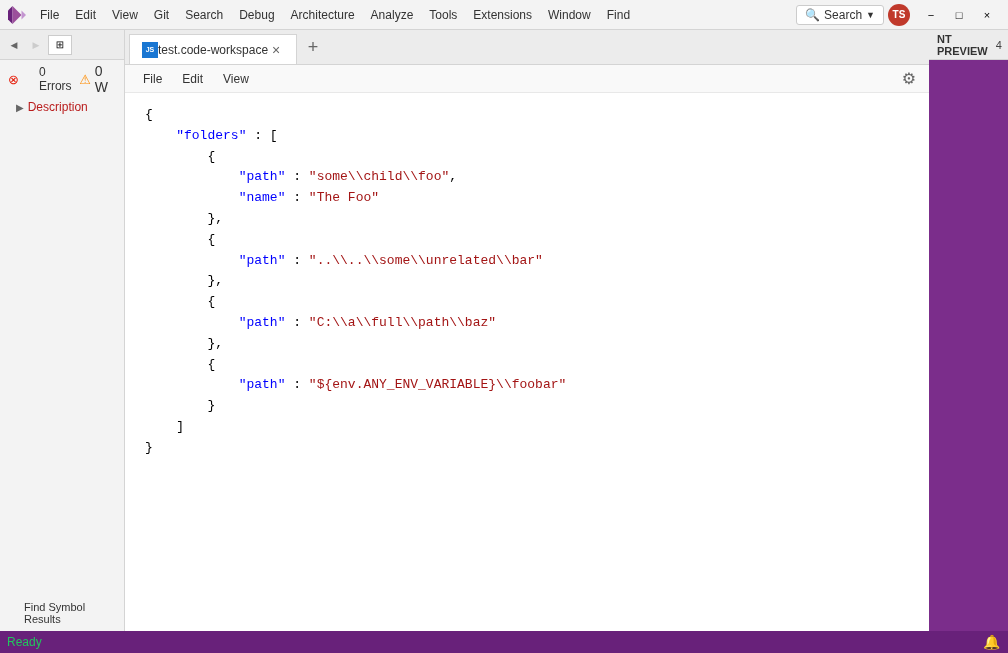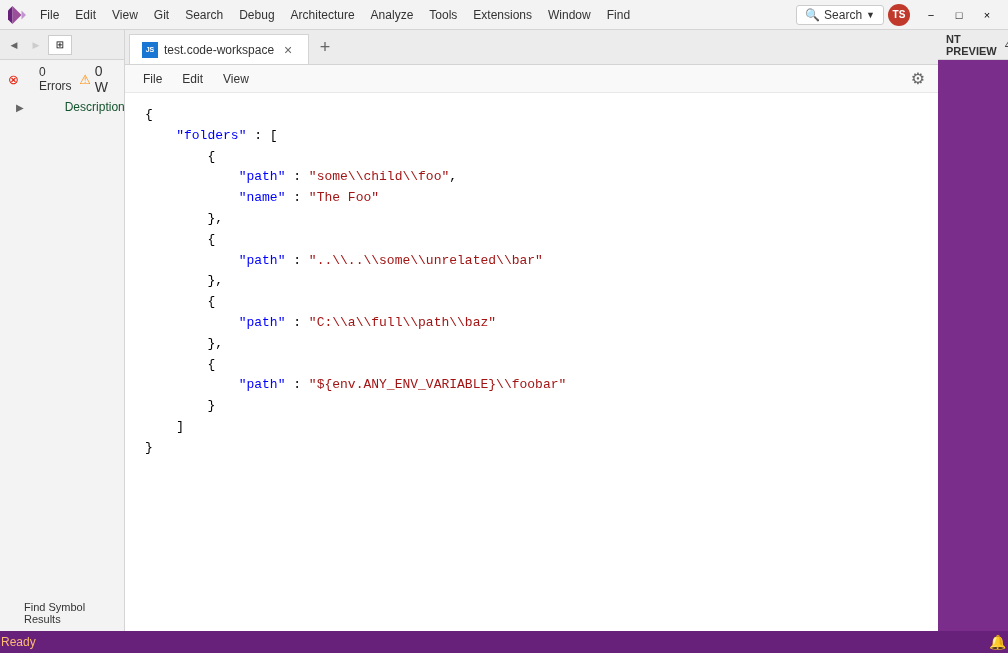--- a/index.html
+++ b/index.html
@@ -141,21 +141,21 @@
       background: #ececec;
       display: flex;
       align-items: flex-end;
       border-bottom: 1px solid #d4d4d4;
       padding: 0 4px;
       gap: 0;
     }
     .tab {
       display: flex;
       align-items: center;
-      gap: 6px;
+      gap: 0;
       padding: 6px 12px;
       font-size: 12px;
       color: #333;
       background: #fff;
       border: 1px solid #d4d4d4;
       border-bottom: none;
       cursor: pointer;
       height: 30px;
       position: relative;
     }
@@ -232,34 +232,34 @@
     
     .json-brace { color: #000; }
     .json-key { color: #0000ff; }
     .json-string { color: #a31515; }
     .json-colon { color: #000; }
     .json-bracket { color: #000; }
     .json-comma { color: #000; }
 
     
     .right-panel {
-      width: 70px;
+      width: 79px;
       background: #68217a;
       display: flex;
       flex-direction: column;
     }
 
     
     .status-bar {
       height: 22px;
       background: #68217a;
       display: flex;
       align-items: center;
-      padding: 0 1px;
-      color: #fdba74;
+      padding: 0 7px;
+      color: #22c55e;
       font-size: 12px;
     }
     .status-right {
       margin-left: auto;
       display: flex;
       align-items: center;
       gap: 8px;
     }
     .notification-bell {
       font-size: 14px;
@@ -345,21 +345,21 @@
 
     <div class="sidebar-error-row">
       <span class="error-icon">⊗</span>
       <span style="font-size:12px;margin-left:16px;">0 Errors</span>
       <span class="warning-icon">⚠</span>
       <span style="font-size:14px;">0 W</span>
     </div>
 
     <div class="sidebar-desc-row">
       <span class="sidebar-desc-icon">▶</span>
-      <span style="font-size:12px;color:#14532d;margin-left:37px;">Description</span>
+      <span style="font-size:12px;color:#b91c1c;">Description</span>
     </div>
 
     <div class="sidebar-bottom">
       <div class="find-symbol-results">Find Symbol Results</div>
     </div>
   </div>
 
   <div class="editor-container">
 
     <div class="tab-bar">

